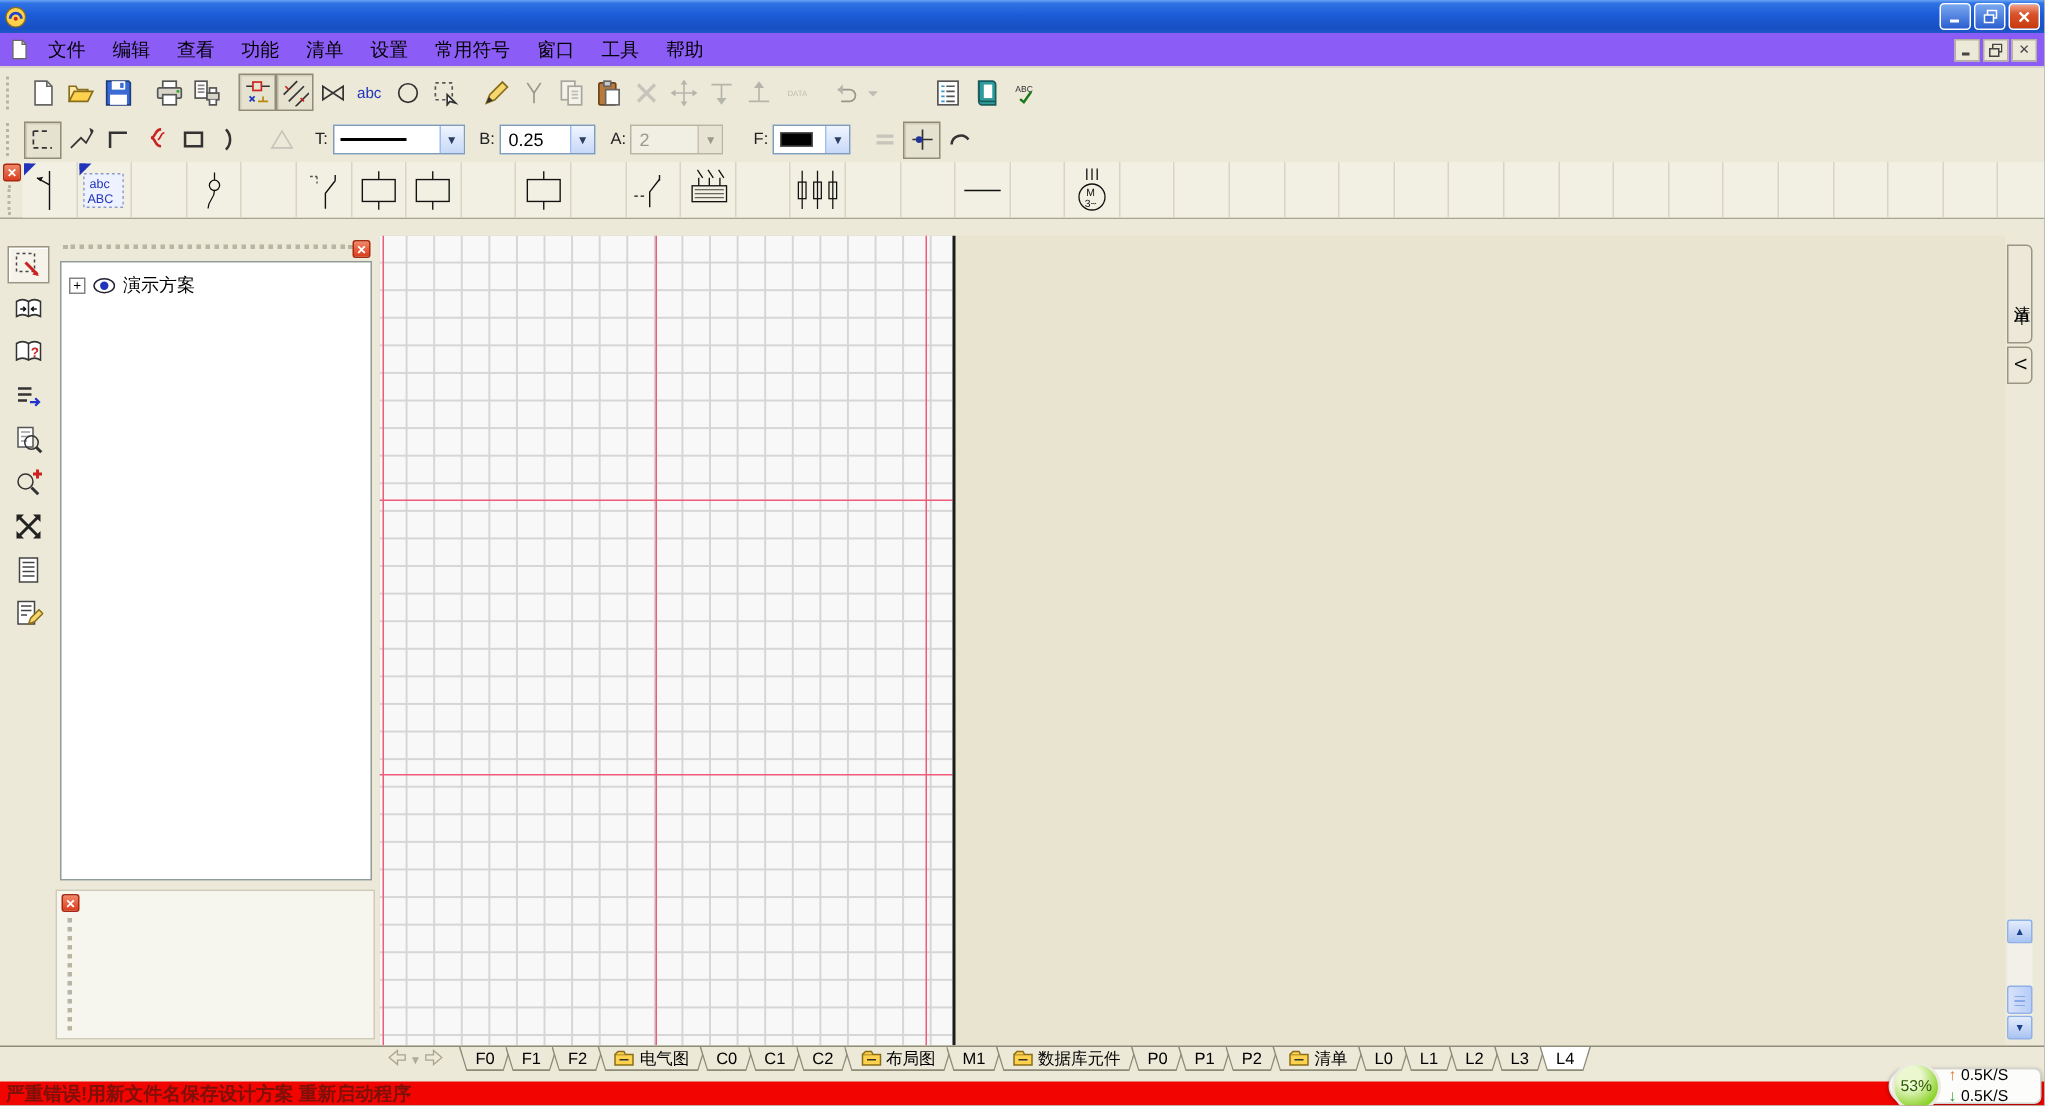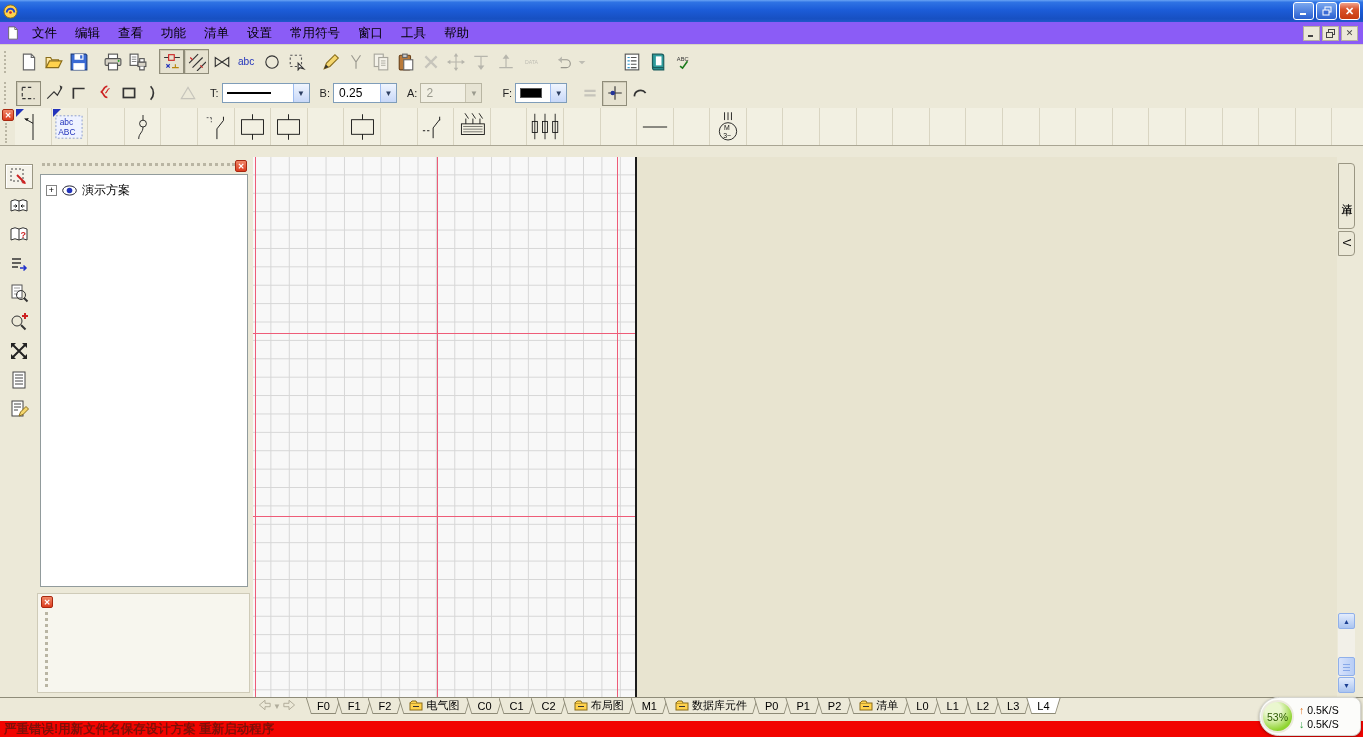--- a/index.html
+++ b/index.html
@@ -129,21 +129,21 @@
   .navarrows svg{width:14px;height:12px;}
   .navdrop{color:#b0ac9b;font-size:8px;}
   .ptabrow{display:flex;align-items:stretch;}
 
   
   .statusbar{position:absolute;left:0;right:0;top:714px;height:23px;background:#ECE9D8;}
   .redbar{position:absolute;left:0;right:0;bottom:0;height:16px;background:#f20400;color:#7d1008;
     font-weight:bold;font-size:12.5px;line-height:16px;padding-left:4px;white-space:nowrap;}
 
   
-  .netwidget{position:absolute;right:2px;bottom:1px;width:102px;height:39px;background:#fcfcfa;border:1px solid #d5d5cf;
+  .netwidget{position:absolute;right:2px;bottom:1px;width:102px;height:24px;background:#fcfcfa;border:1px solid #d5d5cf;
     border-radius:20px 8px 8px 20px;box-shadow:0 1px 3px rgba(0,0,0,.35);display:flex;align-items:center;z-index:9;}
   .gauge{width:33px;height:33px;border-radius:50%;margin-left:1px;flex:0 0 auto;
     background:radial-gradient(circle at 35% 28%,#eaf7cf 0 28%,#8fd430 72%);border:2px solid #eceade;
     display:flex;align-items:center;justify-content:center;font-size:10.5px;color:#2c5a00;}
   .rates{margin-left:5px;font-size:10.5px;line-height:14px;white-space:nowrap;}
   .up-arrow{color:#e0721e;font-weight:bold;margin-right:3px;}
   .down-arrow{color:#2f9e3f;font-weight:bold;margin-right:3px;}
 </style>
 </head>
 <body>

